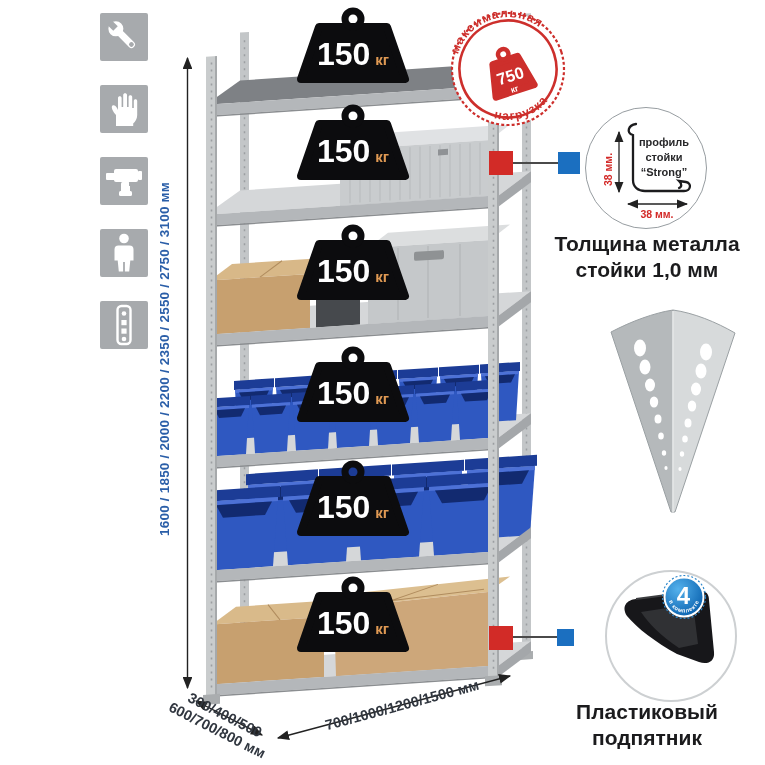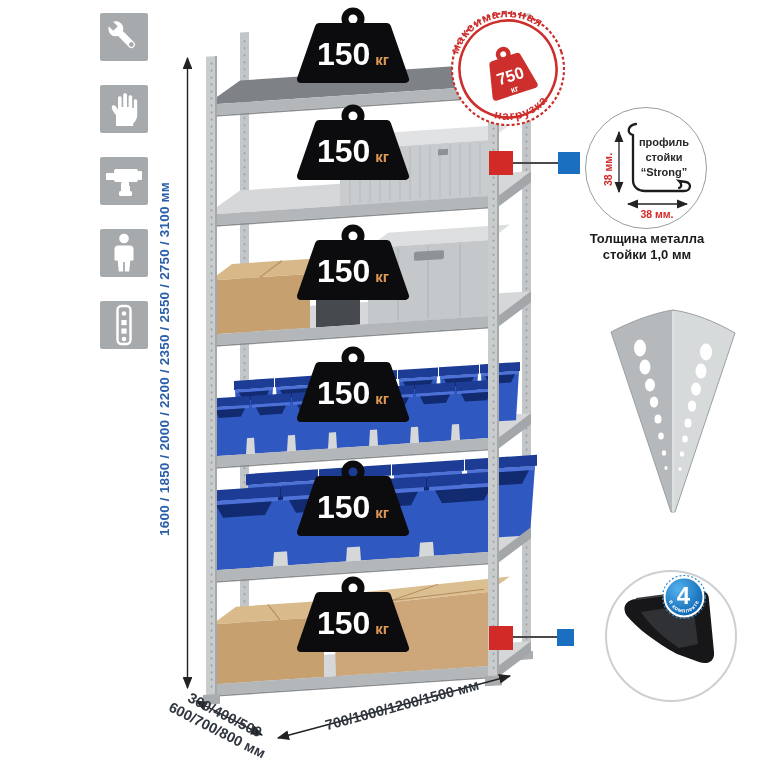--- a/index.html
+++ b/index.html
@@ -27,21 +27,21 @@
   .stamp-arc{font-size:12.2px;font-weight:bold;fill:#cd2f2c;letter-spacing:1.1px;}
 
   
   .sq-red{background:#d22b27;}
   .sq-blue{background:#1b6fc0;}
   .conn-line{background:#4a4a4a;height:2px;}
 
   
   .profile-circle{left:585px;top:107px;width:120px;height:120px;border:1.5px solid #979da1;
                   border-radius:50%;background:#fff;}
-  .caption{font-size:13px;font-weight:bold;color:#1b1b1d;text-align:center;line-height:1.25;}
+  .caption{font-size:21px;font-weight:bold;color:#1b1b1d;text-align:center;line-height:1.25;}
   .cap-thickness{left:552px;top:231px;width:190px;}
   .cap-foot{left:552px;top:699px;width:190px;}
   .foot-circle{width:128px;height:128px;border:2px solid #cdd0d2;border-radius:50%;background:#fff;}
   .badge-num{font-size:24px;font-weight:bold;fill:#fff;text-anchor:middle;}
   .badge-ring-text{font-size:5.6px;font-weight:bold;fill:#fff;letter-spacing:.6px;}
 
   
   .dim-label{font-size:14.5px;font-weight:bold;color:#30363f;text-align:center;line-height:1.15;white-space:nowrap;}
   .depth-label{left:146px;top:706px;width:150px;transform:rotate(27deg);}
   .width-label{left:302px;top:697px;width:200px;transform:rotate(-15deg);}
@@ -351,20 +351,22 @@
       </radialGradient>
     </defs>
     <circle cx="23" cy="23" r="21.5" fill="none" stroke="#2a86cc" stroke-width="1.2" stroke-dasharray="2 2"></circle>
     <circle cx="23" cy="23" r="19.5" fill="url(#bgrad)" stroke="#ffffff" stroke-width="2"></circle>
     <text class="badge-num" x="22.5" y="30">4</text>
     <path id="badgeArc" d="M8.4,28.3 A15.5,15.5 0 0 0 37.6,28.3" fill="none"></path>
     <text class="badge-ring-text"><textPath href="#badgeArc" startOffset="50%" text-anchor="middle">в комплекте</textPath></text>
   </svg>
 </div>
 <div class="abs caption cap-foot">
+  <div>Пластиковый</div>
+  <div>подпятник</div>
 </div>
 
 <svg class="abs" style="left:188px;top:694px" width="86" height="50">
   <line x1="8" y1="7" x2="74" y2="41" stroke="#222" stroke-width="1.4" marker-start="url(#arr)" marker-end="url(#arr)"></line>
 </svg>
 <div class="abs dim-label depth-label">
   <div>300/400/500</div>
   <div>600/700/800 мм</div>
 </div>
 <svg class="abs" style="left:268px;top:666px" width="252" height="80">

